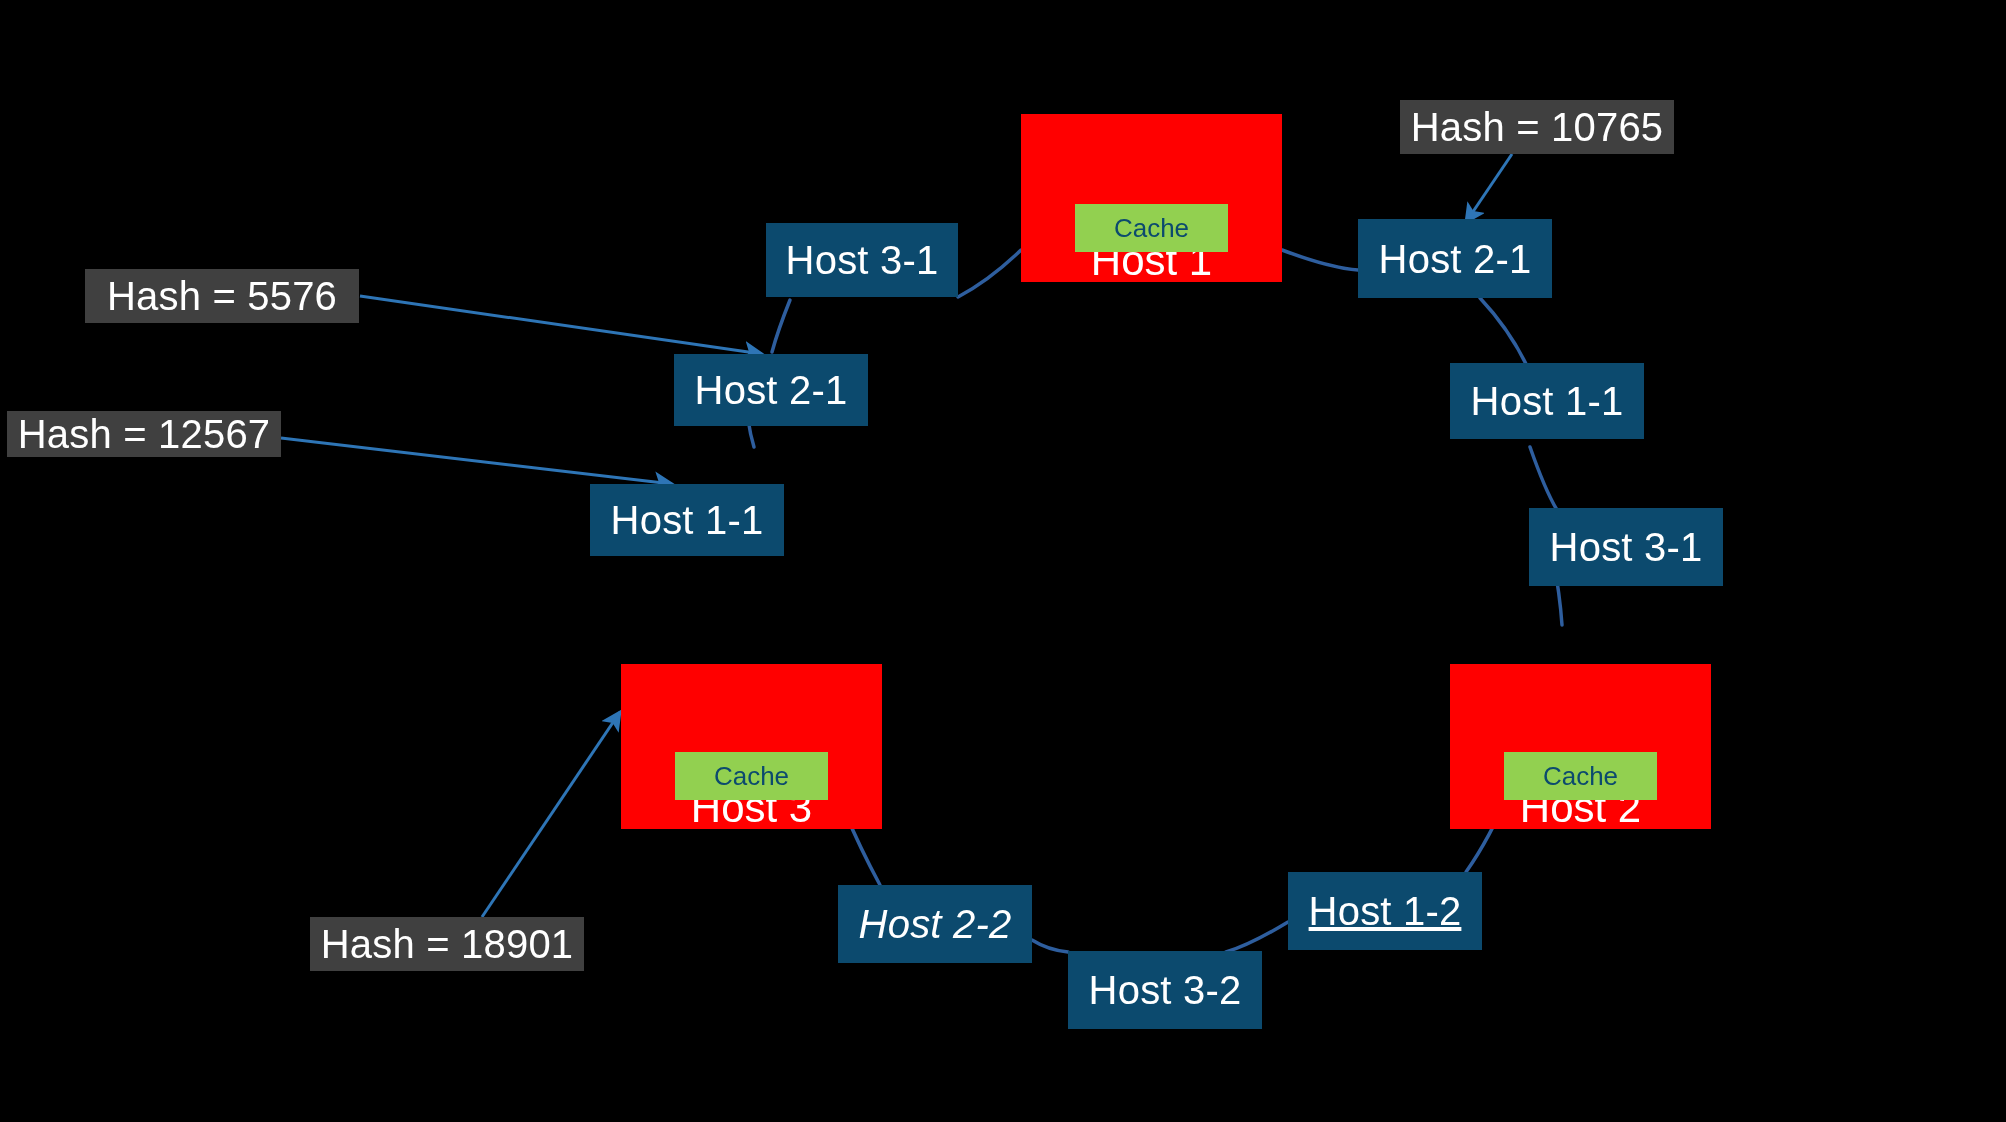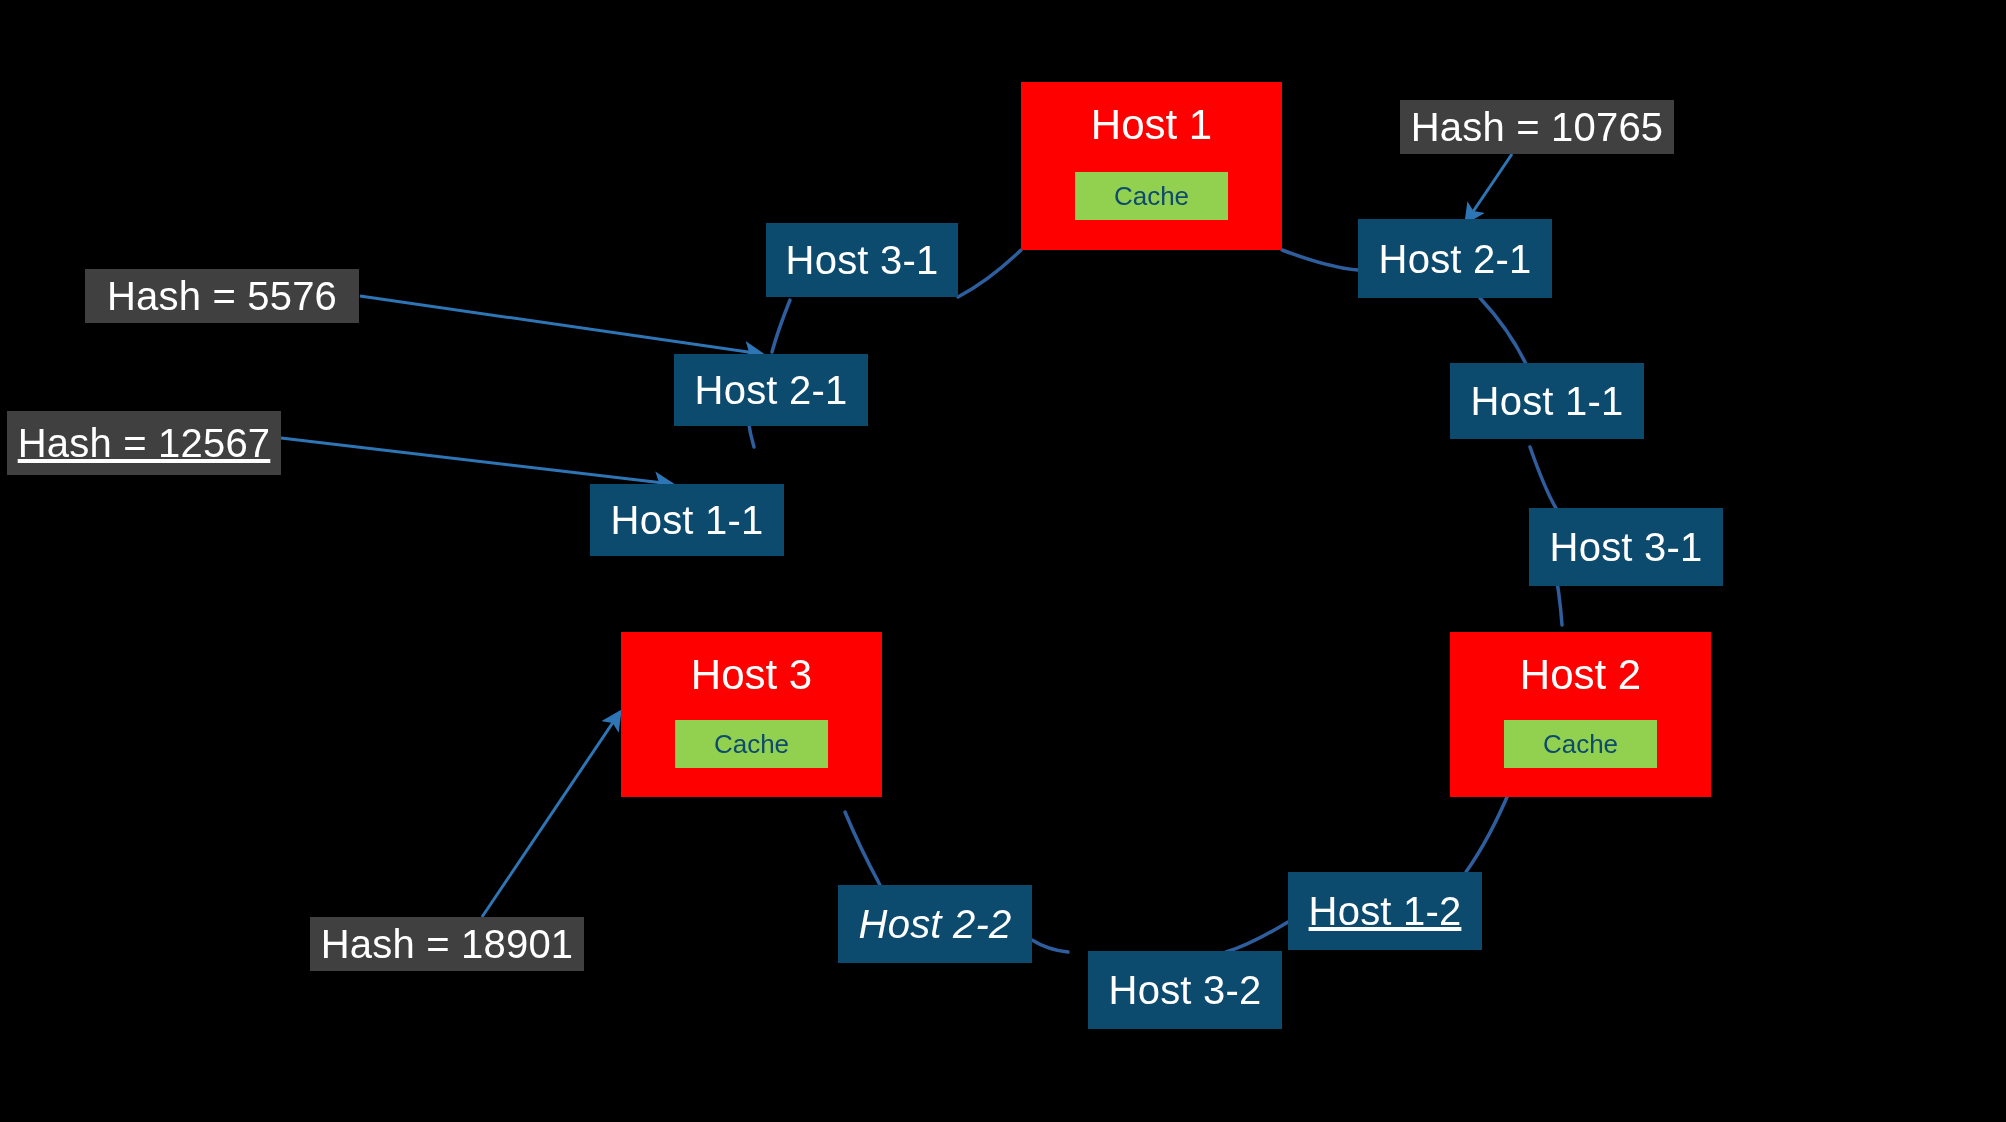--- a/index.html
+++ b/index.html
@@ -38,21 +38,22 @@
     letter-spacing: 0.2px;
   }
   .hashbox {
     background: #404040;
     font-size: 40px;
     letter-spacing: 0.2px;
   }
   .hostbox {
     background: #FF0000;
     flex-direction: column;
-    justify-content: flex-start;
+    justify-content: flex-end;
+    margin-top: 32px;
   }
   .hostbox .host-title {
     font-size: 42px;
     margin-top: 22px;
     color: #ffffff;
   }
   .hostbox .cache {
     background: #92D050;
     color: #0c4a6e;
     font-size: 26px;
@@ -113,31 +114,31 @@
   </div>
 
   <div class="node vnode" style="left:766px; top:223px; width:192px; height:74px;">Host 3-1</div>
 
   <div class="node vnode" style="left:674px; top:354px; width:194px; height:72px;">Host 2-1</div>
 
   <div class="node vnode" style="left:590px; top:484px; width:194px; height:72px;">Host 1-1</div>
 
   <div class="node vnode" style="left:838px; top:885px; width:194px; height:78px;font-style:italic;">Host 2-2</div>
 
-  <div class="node vnode" style="left:1068px; top:951px; width:194px; height:78px;margin-left:20px;">Host 3-2</div>
+  <div class="node vnode" style="left:1068px; top:951px; width:194px; height:78px;">Host 3-2</div>
 
   <div class="node vnode" style="left:1288px; top:872px; width:194px; height:78px;text-decoration:underline;">Host 1-2</div>
 
   <div class="node vnode" style="left:1529px; top:508px; width:194px; height:78px;">Host 3-1</div>
 
   <div class="node vnode" style="left:1450px; top:363px; width:194px; height:76px;">Host 1-1</div>
 
   <div class="node vnode" style="left:1358px; top:219px; width:194px; height:79px;">Host 2-1</div>
 
   <div class="node hashbox" style="left:1400px; top:100px; width:274px; height:54px;">Hash = 10765</div>
 
   <div class="node hashbox" style="left:85px; top:269px; width:274px; height:54px;">Hash = 5576</div>
 
-  <div class="node hashbox" style="left:7px; top:411px; width:274px; height:64px;text-decoration:underline;">Hash = 12567</div>
+  <div class="node hashbox" style="left:7px; top:411px; width:274px; height:46px;">Hash = 12567</div>
 
   <div class="node hashbox" style="left:310px; top:917px; width:274px; height:54px;">Hash = 18901</div>
 
 </div>
 
 </body></html>

